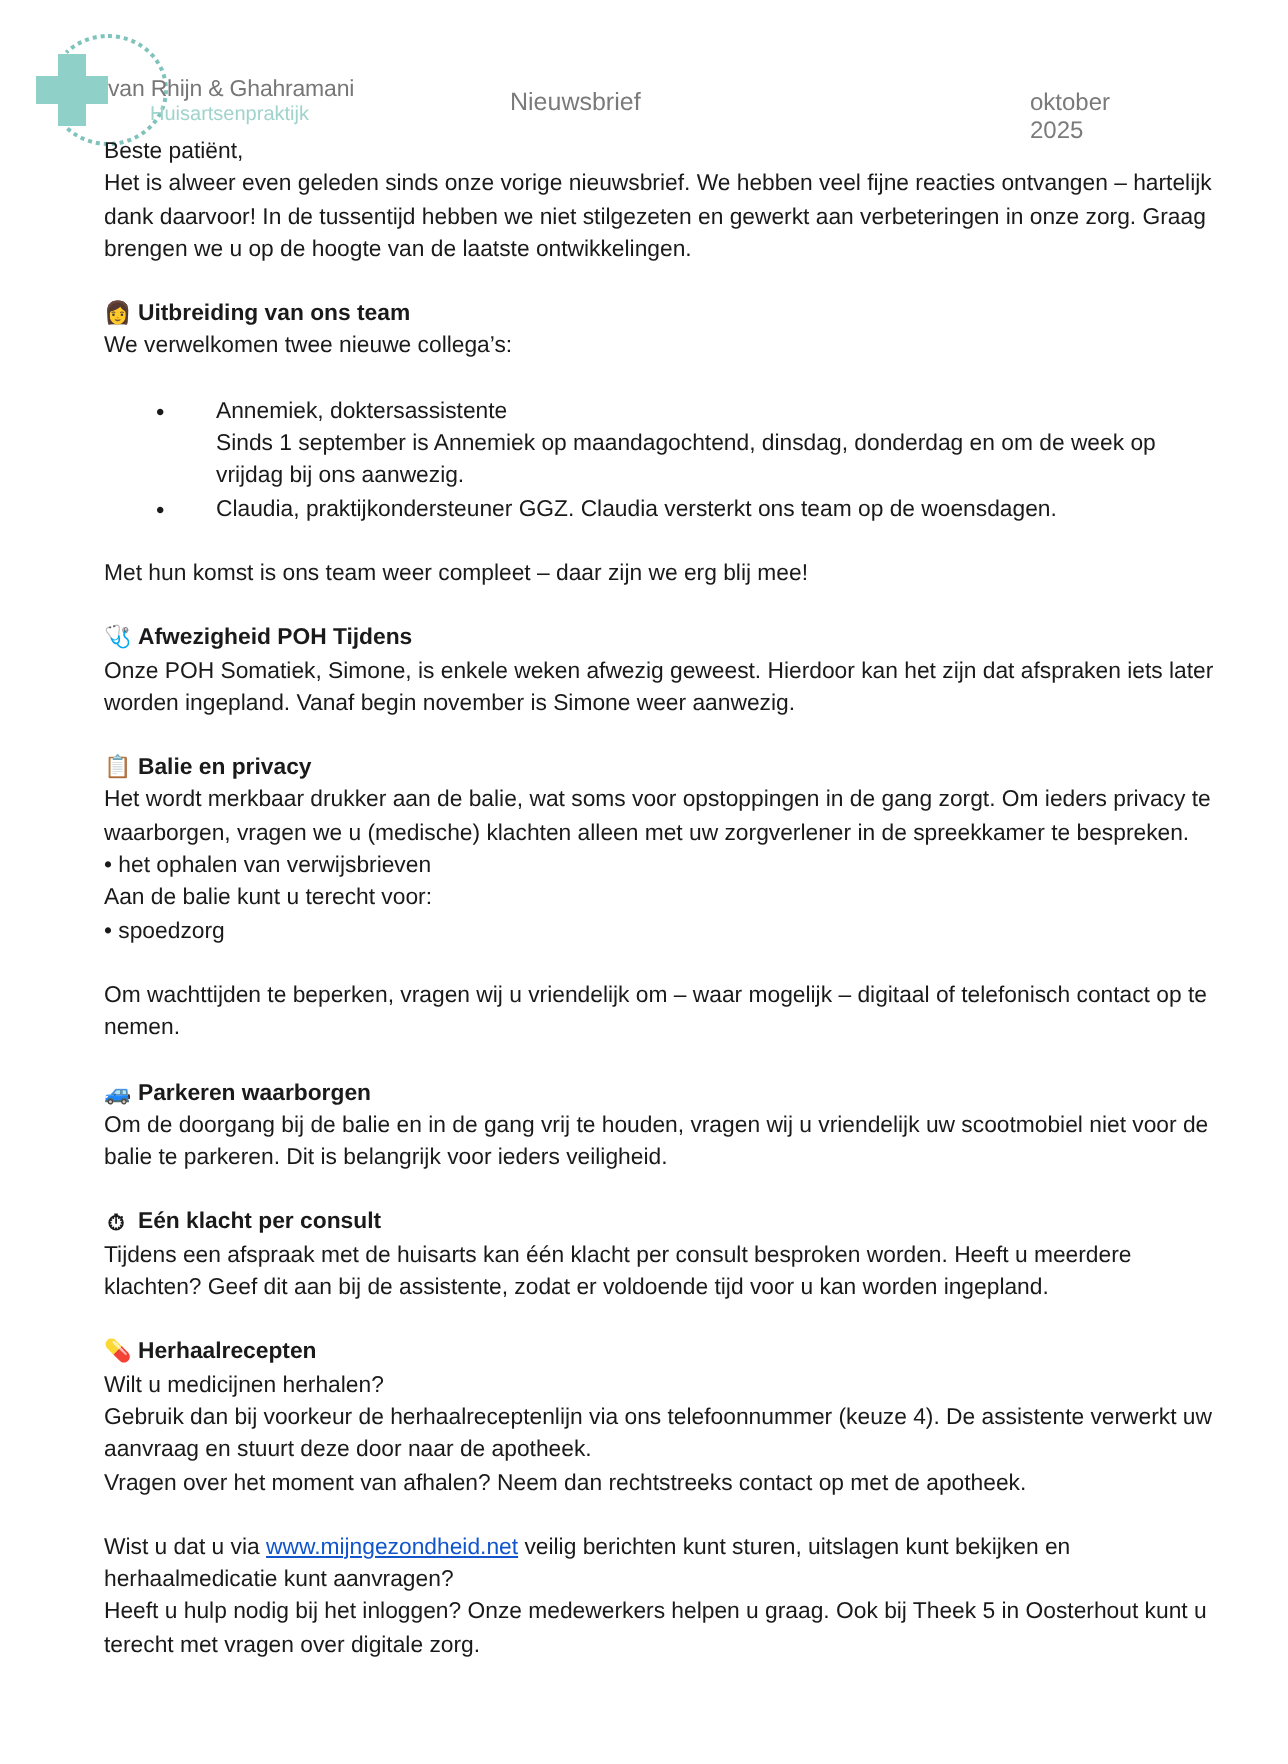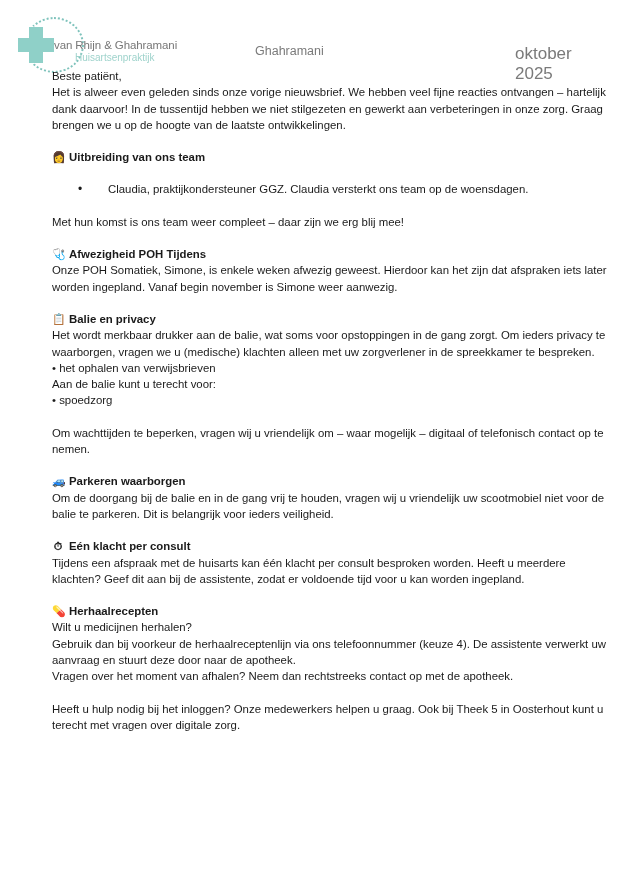--- a/index.html
+++ b/index.html
@@ -8,21 +8,21 @@
     .header { position: absolute; top: 0; left: 0; width: 536px; height: 62px; margin-top: 11px; }
     .logo { position: absolute; left: 14px; top: 6px; width: 160px; height: 52px; }
     .logo-cross { position: absolute; left: 4px; top: 10px; width: 36px; height: 36px; }
     .logo-cross .h { position: absolute; left: 0; top: 11px; width: 36px; height: 14px; background: #8fd0c8; }
     .logo-cross .v { position: absolute; left: 11px; top: 0; width: 14px; height: 36px; background: #8fd0c8; }
     .logo-dots { position: absolute; left: 10px; top: 0; width: 56px; height: 52px; border-radius: 50%;
       border: 2px dotted #7fc3bc; border-left-color: transparent; }
     .logo-name { position: absolute; left: 40px; top: 22px; font-size: 11.5px; color: #777; white-space: nowrap; letter-spacing: -0.1px; }
     .logo-sub { position: absolute; left: 61px; top: 35px; font-size: 10px; color: #9fd3cc; white-space: nowrap; }
     .hdr-title { position: absolute; left: 255px; top: 33px; font-size: 12.5px; color: #7a7a7a; }
-    .hdr-date { position: absolute; left: 515px; top: 33px; font-size: 17px; color: #7a7a7a; }
+    .hdr-date { position: absolute; left: 515px; top: 33px; font-size: 12px; color: #7a7a7a; }
     .content { position: absolute; left: 52px; top: 68px; width: 560px; font-size: 11.4px; line-height: 16.3px; }
     .content p { margin: 0; }
     .gap { height: 16px; }
     .h2 { font-weight: bold; display: flex; align-items: center; gap: 5px; }
     .ico { display: inline-block; width: 12px; height: 12px; font-size: 11px; line-height: 12px; text-align: center; }
     ul.team { margin: 0; padding-left: 56px; list-style: none; }
     ul.team li { position: relative; }
     ul.team li::before { content: "\2022"; position: absolute; left: -30px; top: 0; font-size: 12px; }
     a.link { color: #1155cc; text-decoration: underline; }
   </style>
@@ -32,35 +32,40 @@
 <div class="header">
   <div class="logo">
     <div class="logo-dots"></div>
     <div class="logo-cross">
         <div class="h"></div>
         <div class="v"></div>
       </div>
     <div class="logo-name">van Rhijn &amp; Ghahramani</div>
     <div class="logo-sub">Huisartsenpraktijk</div>
   </div>
-  <div class="hdr-title">Ghahramani</div>
+  <div class="hdr-title">Nieuwsbrief</div>
   <div class="hdr-date">oktober 2025</div>
 </div>
 
 <div class="content">
   <p>Beste patiënt,</p>
   <p>Het is alweer even geleden sinds onze vorige nieuwsbrief. We hebben veel fijne reacties ontvangen – hartelijk dank daarvoor! In de tussentijd hebben we niet stilgezeten en gewerkt aan verbeteringen in onze zorg. Graag brengen we u op de hoogte van de laatste ontwikkelingen.</p>
   <div class="gap"></div>
 
   <div class="h2">
     <span class="ico">👩</span>
     <span>Uitbreiding van ons team</span>
   </div>
+  <p>We verwelkomen twee nieuwe collega’s:</p>
   <div class="gap"></div>
   <ul class="team">
+    <li>
+      <div>Annemiek, doktersassistente</div>
+      <div>Sinds 1 september is Annemiek op maandagochtend, dinsdag, donderdag en om de week op vrijdag bij ons aanwezig.</div>
+    </li>
     <li>
       <div>Claudia, praktijkondersteuner GGZ. Claudia versterkt ons team op de woensdagen.</div>
     </li>
   </ul>
   <div class="gap"></div>
   <p>Met hun komst is ons team weer compleet – daar zijn we erg blij mee!</p>
   <div class="gap"></div>
 
   <div class="h2">
     <span class="ico">🩺</span>
@@ -97,14 +102,15 @@
 
   <div class="h2">
     <span class="ico">💊</span>
     <span>Herhaalrecepten</span>
   </div>
   <p>Wilt u medicijnen herhalen?</p>
   <p>Gebruik dan bij voorkeur de herhaalreceptenlijn via ons telefoonnummer (keuze 4). De assistente verwerkt uw aanvraag en stuurt deze door naar de apotheek.</p>
   <p>Vragen over het moment van afhalen? Neem dan rechtstreeks contact op met de apotheek.</p>
   <div class="gap"></div>
 
+  <p><span>Wist u dat u via </span><a class="link">www.mijngezondheid.net</a><span> veilig berichten kunt sturen, uitslagen kunt bekijken en herhaalmedicatie kunt aanvragen?</span></p>
   <p>Heeft u hulp nodig bij het inloggen? Onze medewerkers helpen u graag. Ook bij Theek 5 in Oosterhout kunt u terecht met vragen over digitale zorg.</p>
 </div>
 
 </body></html>

